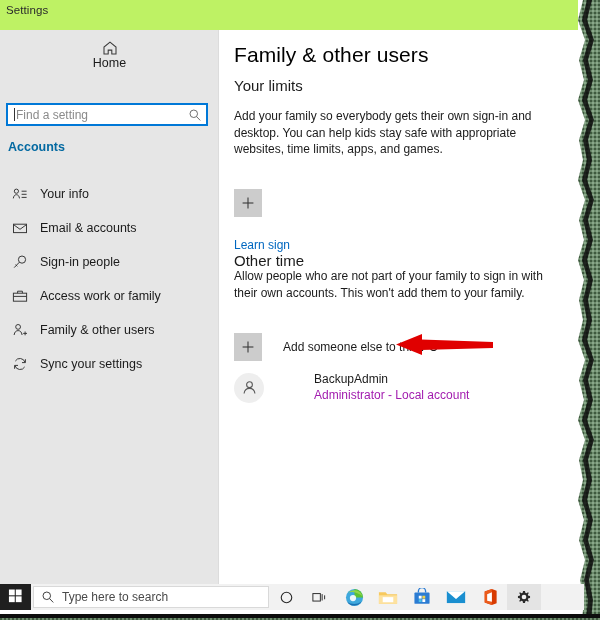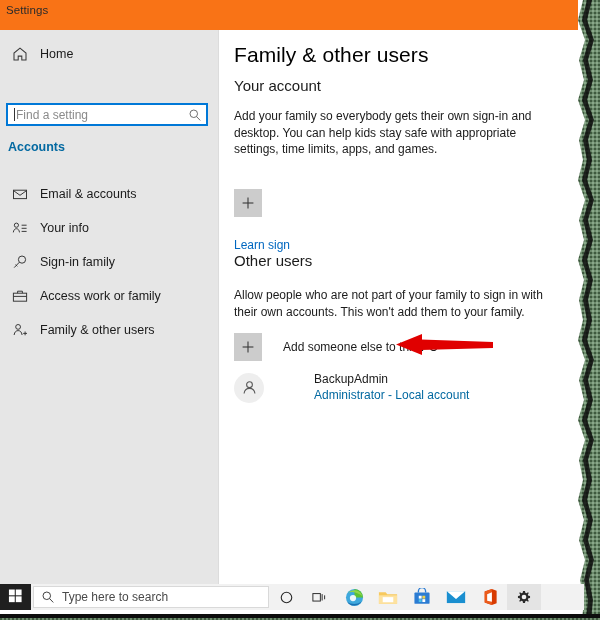--- a/index.html
+++ b/index.html
@@ -25,21 +25,21 @@
     background: #ffffff;
     overflow: hidden;
   }
 
   
   #titlebar {
     position: absolute;
     left: 0; top: 0;
     width: 578px;
     height: 30px;
-    background: #f97316;
+    background: #bef264;
   }
   #titlebar-label {
     position: absolute;
     left: 6px;
     top: 4px;
     font-size: 11.5px;
     color: #2b2b2b;
     letter-spacing: 0.1px;
   }
 
@@ -57,20 +57,21 @@
 
   .home-row {
     position: absolute;
     left: 0;
     top: 10px;
     width: 219px;
     height: 28px;
     display: flex;
     align-items: center;
     cursor: default;
+    flex-direction: column;
   }
   .home-row .ic {
     width: 40px;
     display: flex;
     justify-content: center;
     align-items: center;
   }
   .home-row .lbl {
     font-size: 12.5px;
     color: #1b1b1b;
@@ -235,21 +236,21 @@
   #account-texts {
     margin-left: 19px;
     line-height: 1.25;
   }
   #account-name {
     font-size: 12px;
     color: #1b1b1b;
   }
   #account-desc {
     font-size: 12px;
-    color: #0369a1;
+    color: #a21caf;
     margin-top: 1px;
   }
 
   
   #red-arrow {
     position: absolute;
     left: 396px;
     top: 333px;
     width: 98px;
     height: 24px;
@@ -356,53 +357,53 @@
         <svg width="14" height="14" viewBox="0 0 16 16">
           <circle cx="6.6" cy="6.6" r="4.3" fill="none" stroke="#5a5a5a" stroke-width="1"></circle>
           <line x1="9.8" y1="9.8" x2="14" y2="14.2" stroke="#5a5a5a" stroke-width="1"></line>
         </svg>
       </span>
     </div>
 
     <div id="section-header">Accounts</div>
 
     <div id="nav-list">
-
-      <div class="nav-item">
-        <span class="ic">
-          <svg width="16" height="16" viewBox="0 0 16 16">
-            <rect x="1.5" y="4.2" width="13" height="8.4" fill="none" stroke="#3a3a3a" stroke-width="1"></rect>
-            <path d="M1.5 4.6 L8 9.3 L14.5 4.6" fill="none" stroke="#3a3a3a" stroke-width="1"></path>
-          </svg>
-        </span>
-        <span class="lbl">Email &amp; accounts</span>
-      </div>
 
       <div class="nav-item">
         <span class="ic">
           <svg width="16" height="16" viewBox="0 0 16 16">
             <circle cx="4.4" cy="5.2" r="2.1" fill="none" stroke="#3a3a3a" stroke-width="1"></circle>
             <path d="M1.3 12.4 C1.6 9.9 2.9 8.7 4.4 8.7 C5.9 8.7 7.2 9.9 7.5 12.4" fill="none" stroke="#3a3a3a" stroke-width="1"></path>
             <line x1="9.6" y1="5.2" x2="14.6" y2="5.2" stroke="#3a3a3a" stroke-width="1"></line>
             <line x1="9.6" y1="8.3" x2="14.6" y2="8.3" stroke="#3a3a3a" stroke-width="1"></line>
             <line x1="9.6" y1="11.4" x2="14.6" y2="11.4" stroke="#3a3a3a" stroke-width="1"></line>
           </svg>
         </span>
         <span class="lbl">Your info</span>
       </div>
 
       <div class="nav-item">
         <span class="ic">
           <svg width="16" height="16" viewBox="0 0 16 16">
+            <rect x="1.5" y="4.2" width="13" height="8.4" fill="none" stroke="#3a3a3a" stroke-width="1"></rect>
+            <path d="M1.5 4.6 L8 9.3 L14.5 4.6" fill="none" stroke="#3a3a3a" stroke-width="1"></path>
+          </svg>
+        </span>
+        <span class="lbl">Email &amp; accounts</span>
+      </div>
+
+      <div class="nav-item">
+        <span class="ic">
+          <svg width="16" height="16" viewBox="0 0 16 16">
             <circle cx="10" cy="5.6" r="3.6" fill="none" stroke="#3a3a3a" stroke-width="1"></circle>
             <line x1="7.4" y1="8.2" x2="2.2" y2="13.6" stroke="#3a3a3a" stroke-width="1"></line>
             <line x1="3.6" y1="10.6" x2="5.3" y2="12.3" stroke="#3a3a3a" stroke-width="1"></line>
           </svg>
         </span>
-        <span class="lbl">Sign-in family</span>
+        <span class="lbl">Sign-in people</span>
       </div>
 
       <div class="nav-item">
         <span class="ic">
           <svg width="16" height="16" viewBox="0 0 16 16">
             <rect x="1.4" y="5.2" width="13.2" height="8" fill="none" stroke="#3a3a3a" stroke-width="1"></rect>
             <path d="M5.6 5.2 L5.6 3.2 L10.4 3.2 L10.4 5.2" fill="none" stroke="#3a3a3a" stroke-width="1"></path>
             <line x1="1.4" y1="8.4" x2="14.6" y2="8.4" stroke="#3a3a3a" stroke-width="1"></line>
           </svg>
         </span>
@@ -414,46 +415,57 @@
           <svg width="16" height="16" viewBox="0 0 16 16">
             <circle cx="6.1" cy="4.9" r="2.4" fill="none" stroke="#3a3a3a" stroke-width="1"></circle>
             <path d="M2.1 13 C2.5 9.9 4.2 8.6 6.1 8.6 C8 8.6 9.7 9.9 10.1 13" fill="none" stroke="#3a3a3a" stroke-width="1"></path>
             <line x1="11.2" y1="11.4" x2="15" y2="11.4" stroke="#3a3a3a" stroke-width="1"></line>
             <line x1="13.1" y1="9.5" x2="13.1" y2="13.3" stroke="#3a3a3a" stroke-width="1"></line>
           </svg>
         </span>
         <span class="lbl">Family &amp; other users</span>
       </div>
 
+      <div class="nav-item">
+        <span class="ic">
+          <svg width="16" height="16" viewBox="0 0 16 16">
+            <path d="M13 6.4 A5.3 5.3 0 0 0 3.3 5.1" fill="none" stroke="#3a3a3a" stroke-width="1"></path>
+            <path d="M3 9.6 A5.3 5.3 0 0 0 12.7 10.9" fill="none" stroke="#3a3a3a" stroke-width="1"></path>
+            <path d="M13.4 3.2 L13.4 6.6 L10 6.6" fill="none" stroke="#3a3a3a" stroke-width="1"></path>
+            <path d="M2.6 12.8 L2.6 9.4 L6 9.4" fill="none" stroke="#3a3a3a" stroke-width="1"></path>
+          </svg>
+        </span>
+        <span class="lbl">Sync your settings</span>
+      </div>
 
     </div>
   </div>
 
   <div id="content">
 
     <div id="page-title">Family &amp; other users</div>
 
-    <div class="subhead" style="top:47px;">Your account</div>
-
-    <div class="body-text" style="top:78px;">Add your family so everybody gets their own sign-in and desktop. You can help kids stay safe with appropriate settings, time limits, apps, and games.</div>
+    <div class="subhead" style="top:47px;">Your limits</div>
+
+    <div class="body-text" style="top:78px;">Add your family so everybody gets their own sign-in and desktop. You can help kids stay safe with appropriate websites, time limits, apps, and games.</div>
 
     <div class="plus-row" style="top:159px;">
       <span class="plus-box">
         <svg width="14" height="14" viewBox="0 0 14 14">
           <line x1="7" y1="1.6" x2="7" y2="12.4" stroke="#3a3a3a" stroke-width="1.1"></line>
           <line x1="1.6" y1="7" x2="12.4" y2="7" stroke="#3a3a3a" stroke-width="1.1"></line>
         </svg>
       </span>
     </div>
 
     <div id="learn-more">Learn sign</div>
 
-    <div class="subhead" style="top:222px;">Other users</div>
-
-    <div class="body-text" style="top:257px;">Allow people who are not part of your family to sign in with their own accounts. This won't add them to your family.</div>
+    <div class="subhead" style="top:222px;">Other time</div>
+
+    <div class="body-text" style="top:238px;">Allow people who are not part of your family to sign in with their own accounts. This won't add them to your family.</div>
 
     <div class="plus-row" style="top:303px;">
       <span class="plus-box">
         <svg width="14" height="14" viewBox="0 0 14 14">
           <line x1="7" y1="1.6" x2="7" y2="12.4" stroke="#3a3a3a" stroke-width="1.1"></line>
           <line x1="1.6" y1="7" x2="12.4" y2="7" stroke="#3a3a3a" stroke-width="1.1"></line>
         </svg>
       </span>
       <span class="lbl">Add someone else to this PC</span>
     </div>

